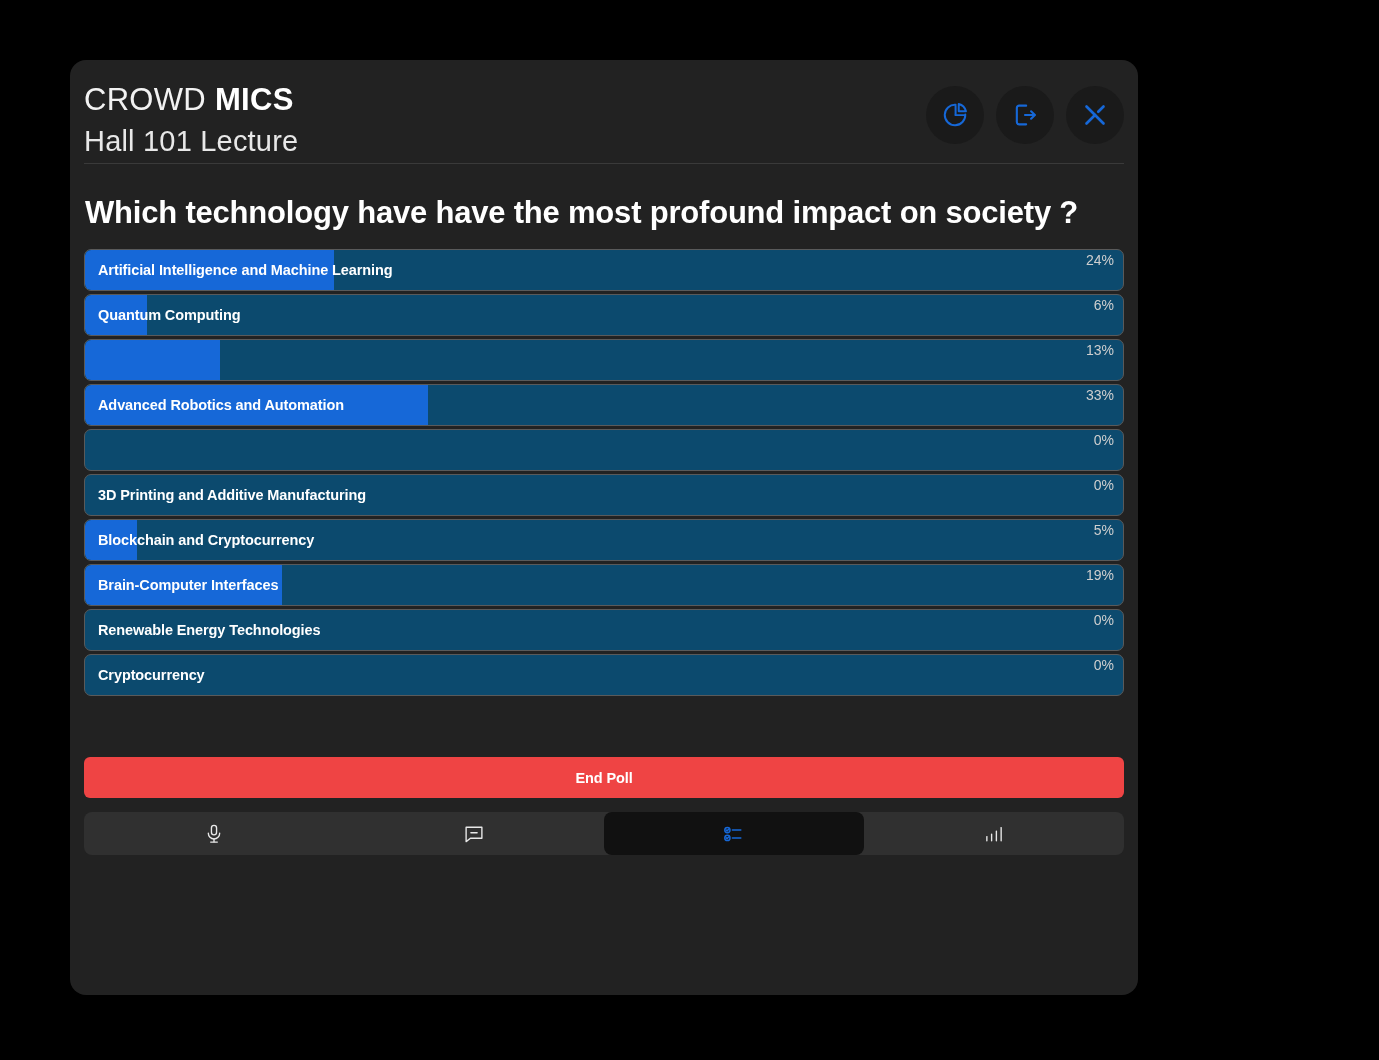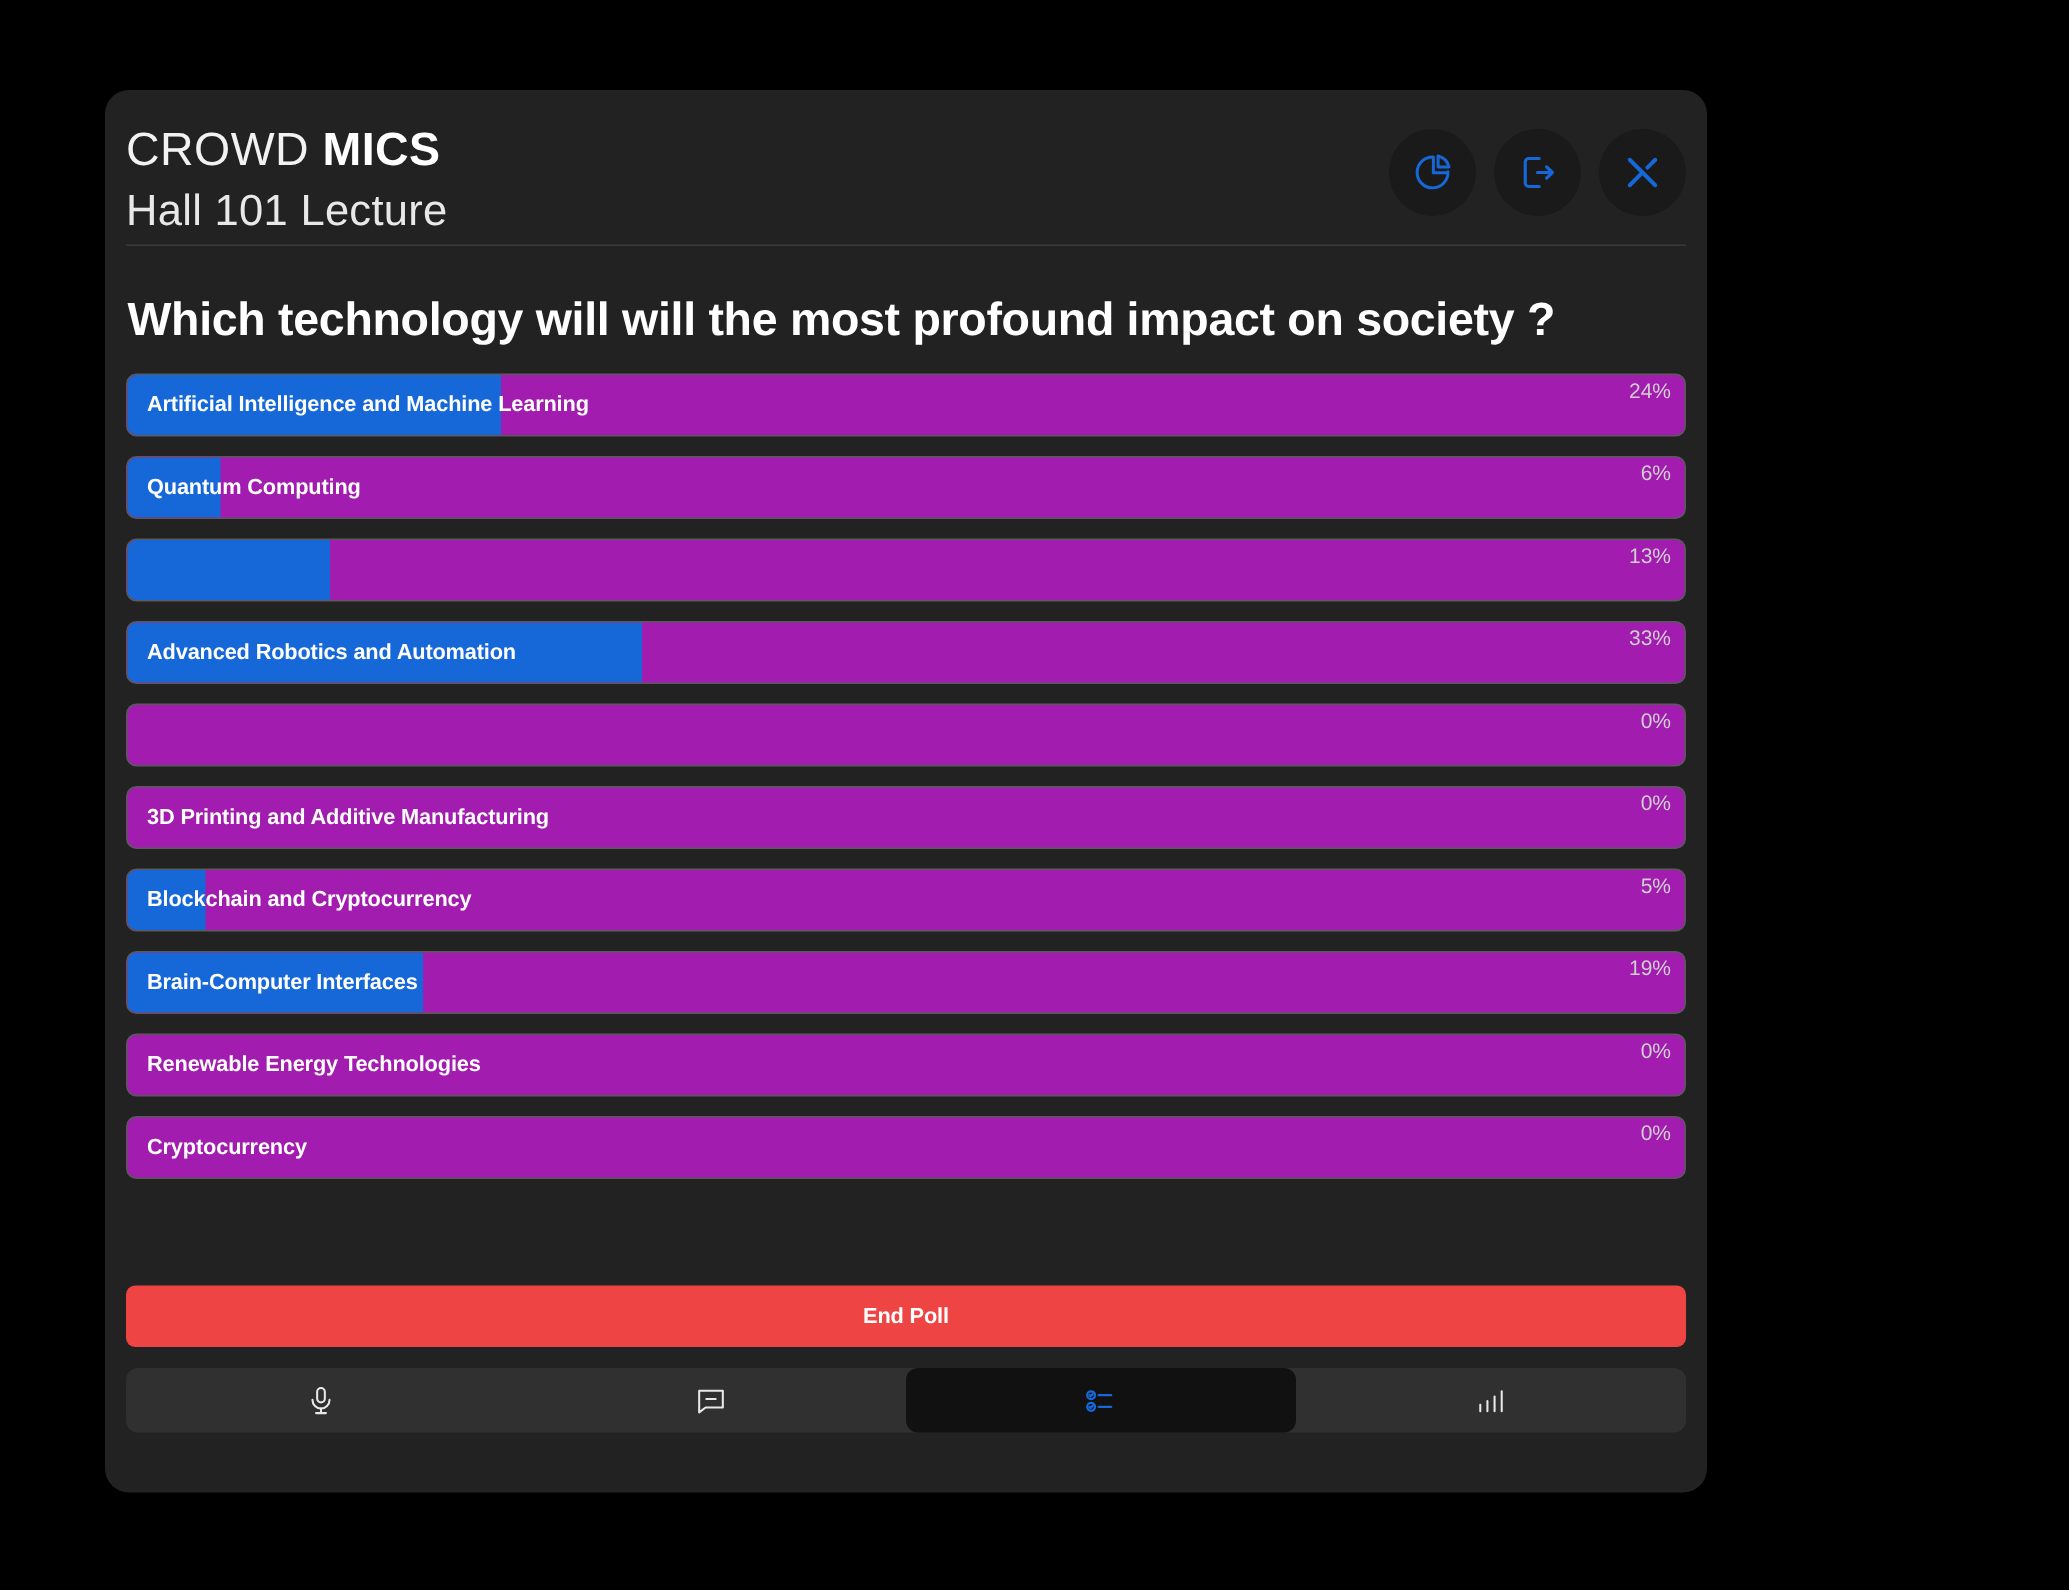--- a/index.html
+++ b/index.html
@@ -86,22 +86,22 @@
     padding: 29px 2px 16px 2px;
     letter-spacing: -0.2px;
   }
 
   
   .poll-list { padding: 0 1px; }
 
   .poll-row {
     position: relative;
     height: 42px;
-    margin-bottom: 13px;
-    background: #a21caf;
+    margin-bottom: 3px;
+    background: #0c4a6e;
     border: 1px solid #5a5a5a;
     border-radius: 7px;
     overflow: hidden;
     cursor: pointer;
   }
 
   .poll-fill {
     position: absolute;
     left: 0; top: 0; bottom: 0;
     background: #1668d8;
@@ -209,21 +209,21 @@
             <path d="M5.2 18.8 12 12"></path>
             <path d="M14.6 9.4 18.8 5.2"></path>
           </svg>
         </span>
       </button>
     </div>
   </div>
 
   <div class="header-rule"></div>
 
-  <div class="question">Which technology will will the most profound impact on society ?</div>
+  <div class="question">Which technology have have the most profound impact on society ?</div>
 
   <div class="poll-list">
       <div class="poll-row">
         <div class="poll-fill" style="width: 24%; background: rgb(22, 104, 216);"></div>
         <div class="poll-label">Artificial Intelligence and Machine Learning</div>
         <div class="poll-pct">24%</div>
       </div>
       <div class="poll-row">
         <div class="poll-fill" style="width: 6%; background: rgb(22, 104, 216);"></div>
         <div class="poll-label">Quantum Computing</div>

